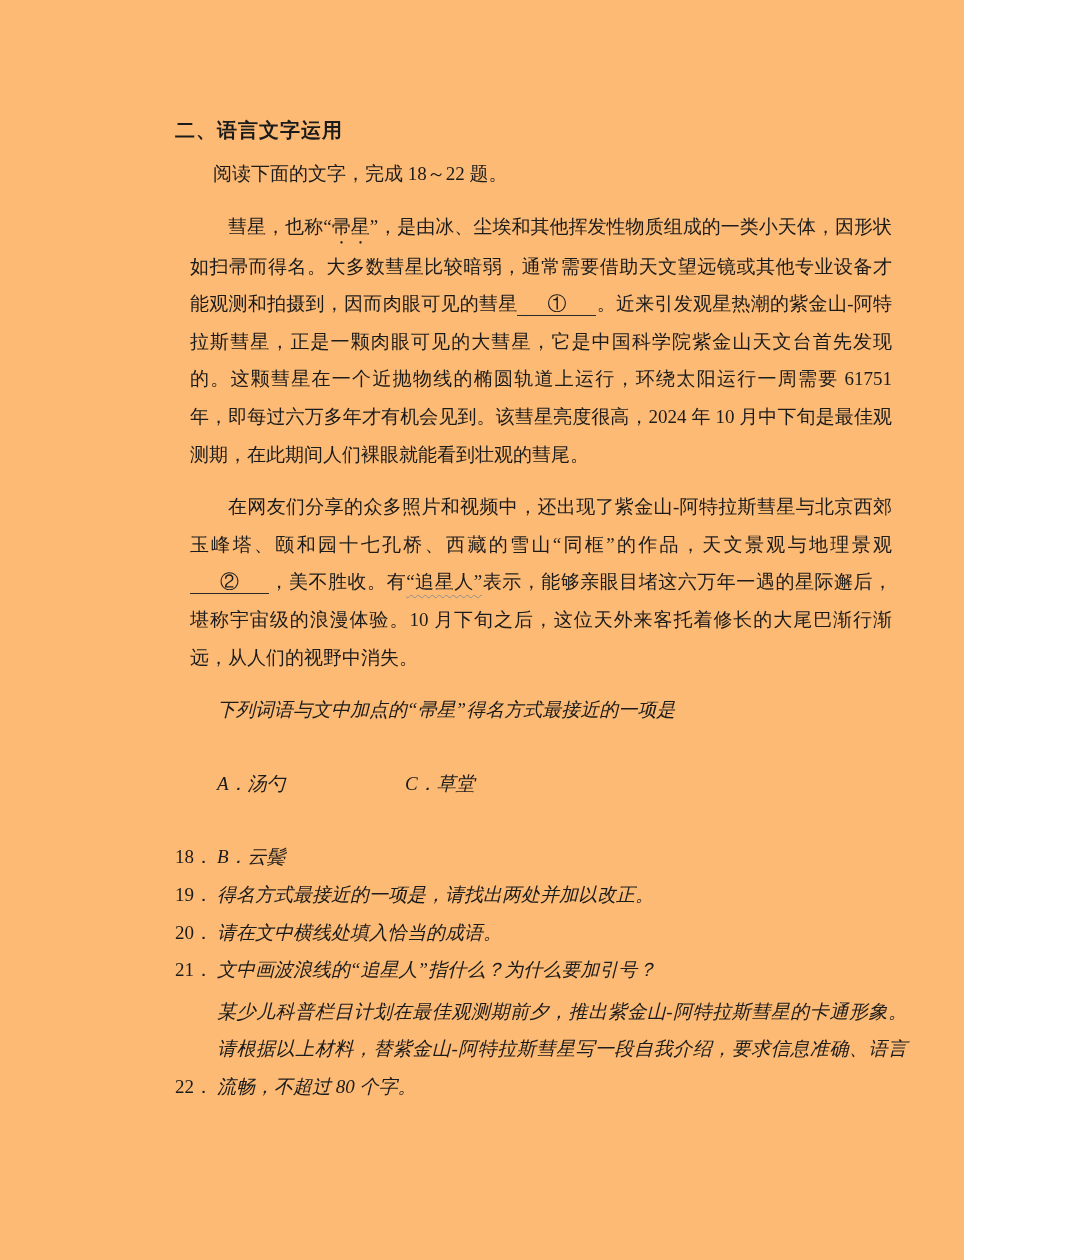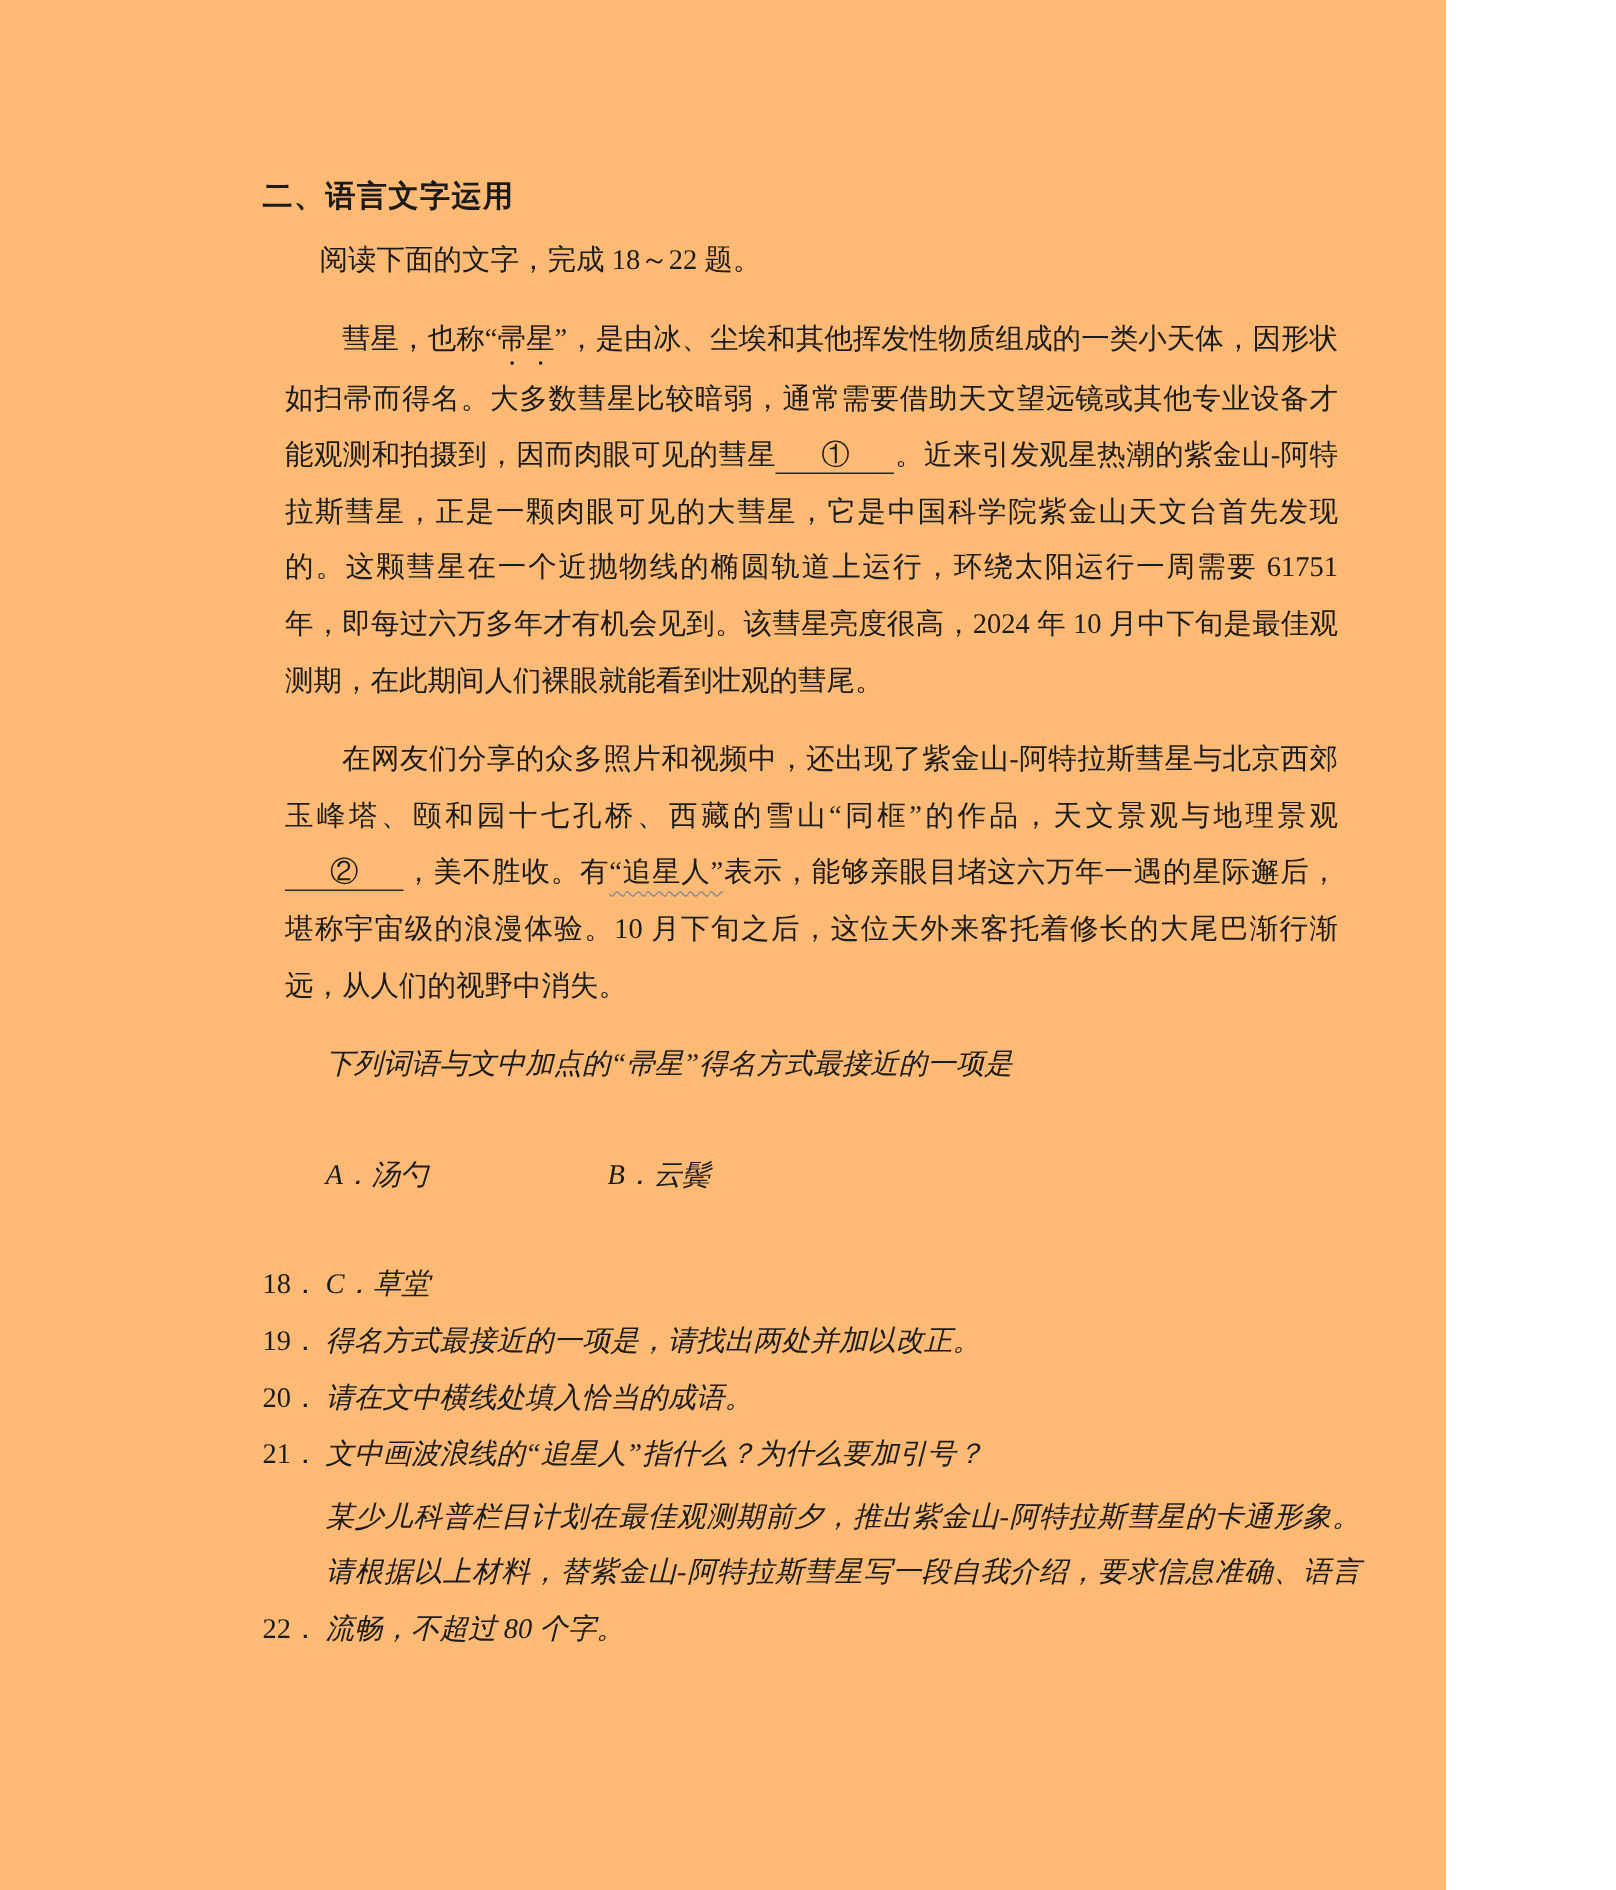--- a/index.html
+++ b/index.html
@@ -92,22 +92,22 @@
     <p class="passage"><span class="seg">在网友们分享的众多照片和视频中，还出现了紫金山-阿特拉斯彗星与北京西郊玉峰塔、颐和园十七孔桥、西藏的雪山“同框”的作品，天文景观与地理景观</span><span class="blank"><span>②</span></span><span class="seg">，美不胜收。有</span><span class="seg wavy">“追星人”</span><span class="seg">表示，能够亲眼目堵这六万年一遇的星际邂后，堪称宇宙级的浪漫体验。10 月下旬之后，这位天外来客托着修长的大尾巴渐行渐远，从人们的视野中消失。</span></p>
 
     <div class="questions">
 
       <div class="question">
         <span class="qnum">18．</span>
         <div class="qbody">
           <div class="qtext">下列词语与文中加点的“帚星”得名方式最接近的一项是</div>
           <div class="options">
             <div class="option"><span class="olabel">A．</span><span>汤勺</span></div>
+            <div class="option"><span class="olabel">C．</span><span>草堂</span></div>
             <div class="option"><span class="olabel">B．</span><span>云鬓</span></div>
-            <div class="option"><span class="olabel">C．</span><span>草堂</span></div>
           </div>
         </div>
       </div>
 
       <div class="question">
         <span class="qnum">19．</span>
         <div class="qbody">得名方式最接近的一项是，请找出两处并加以改正。</div>
       </div>
 
       <div class="question">

